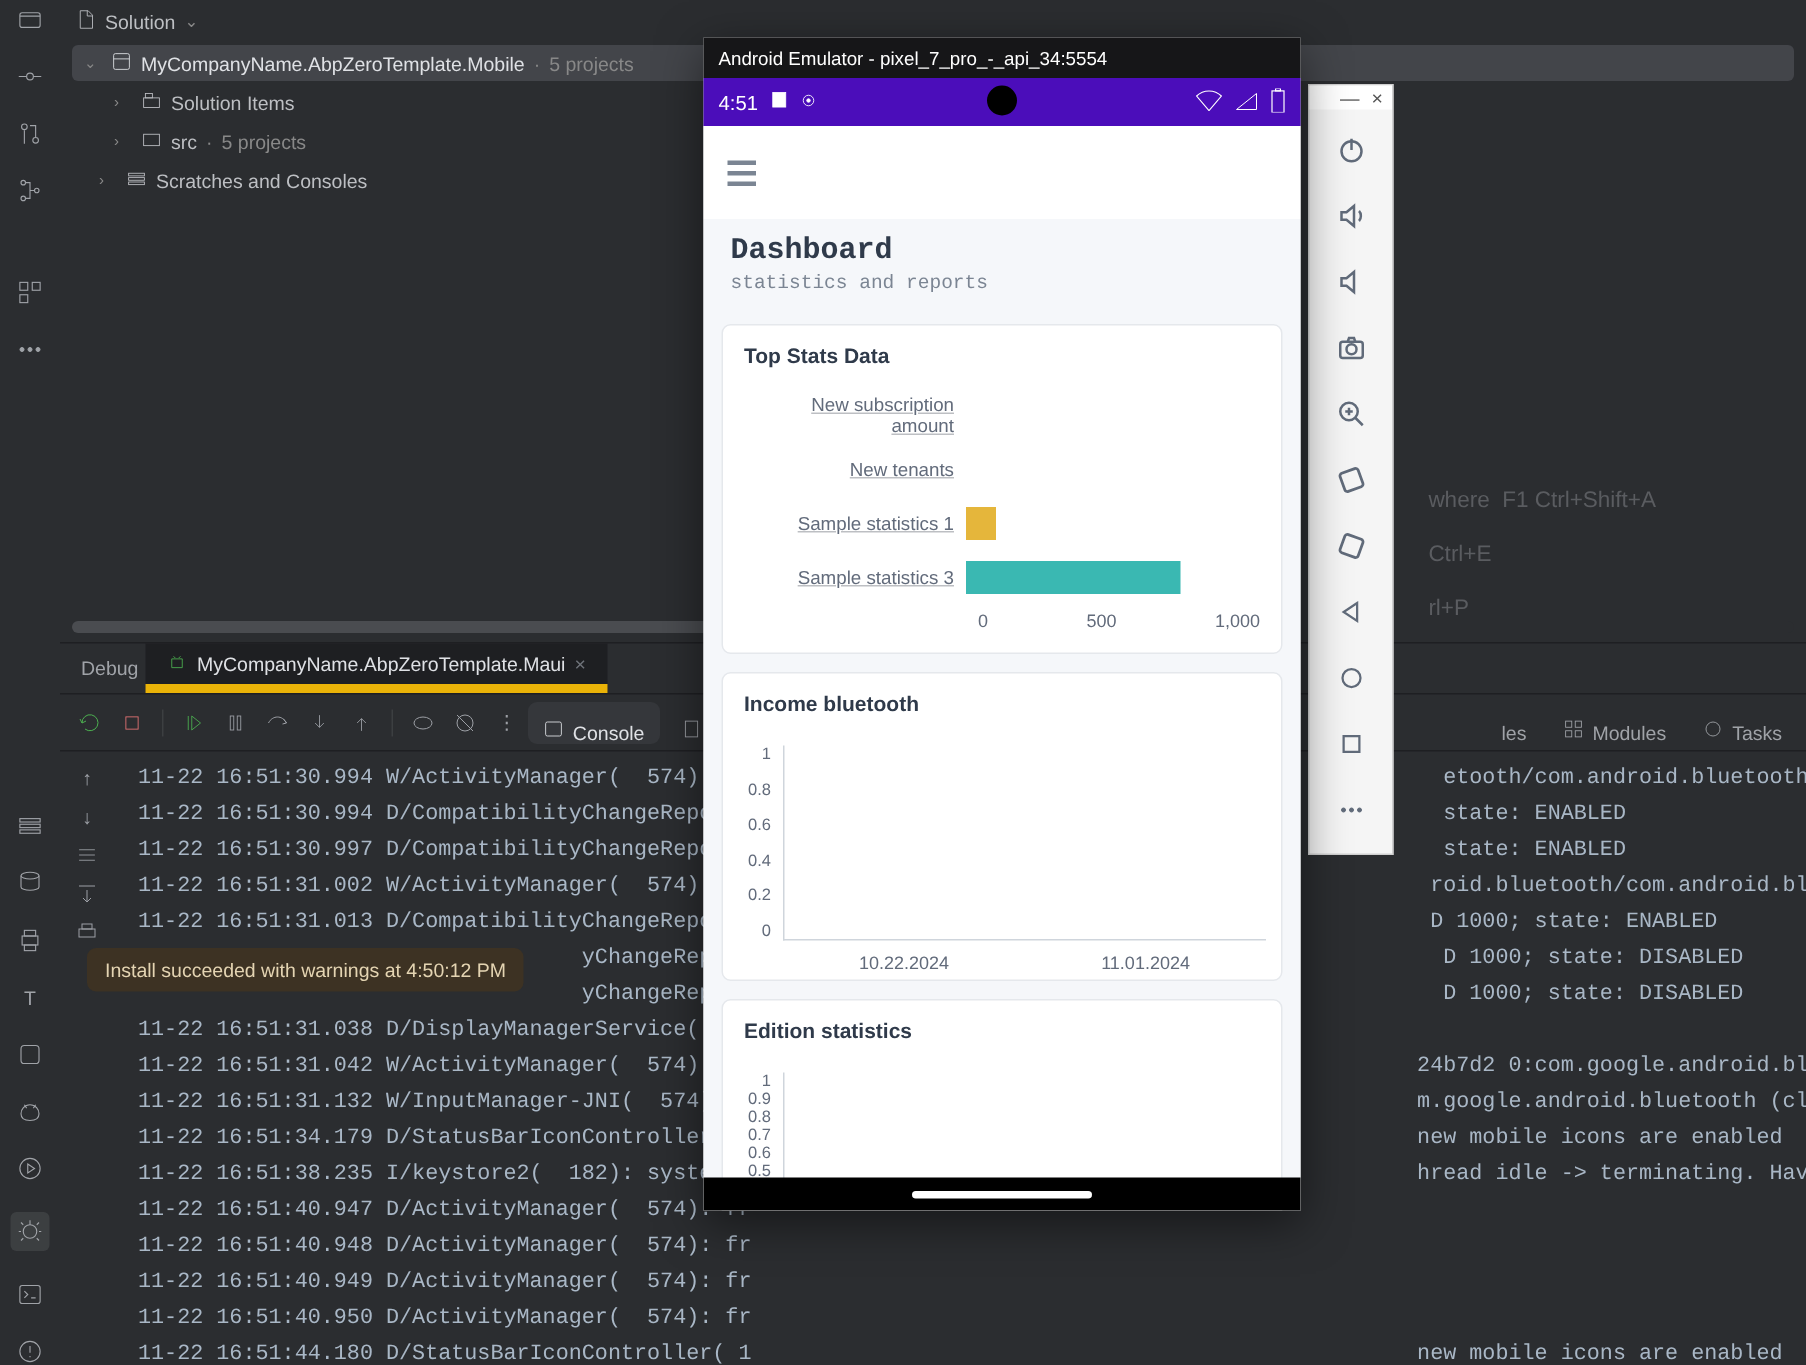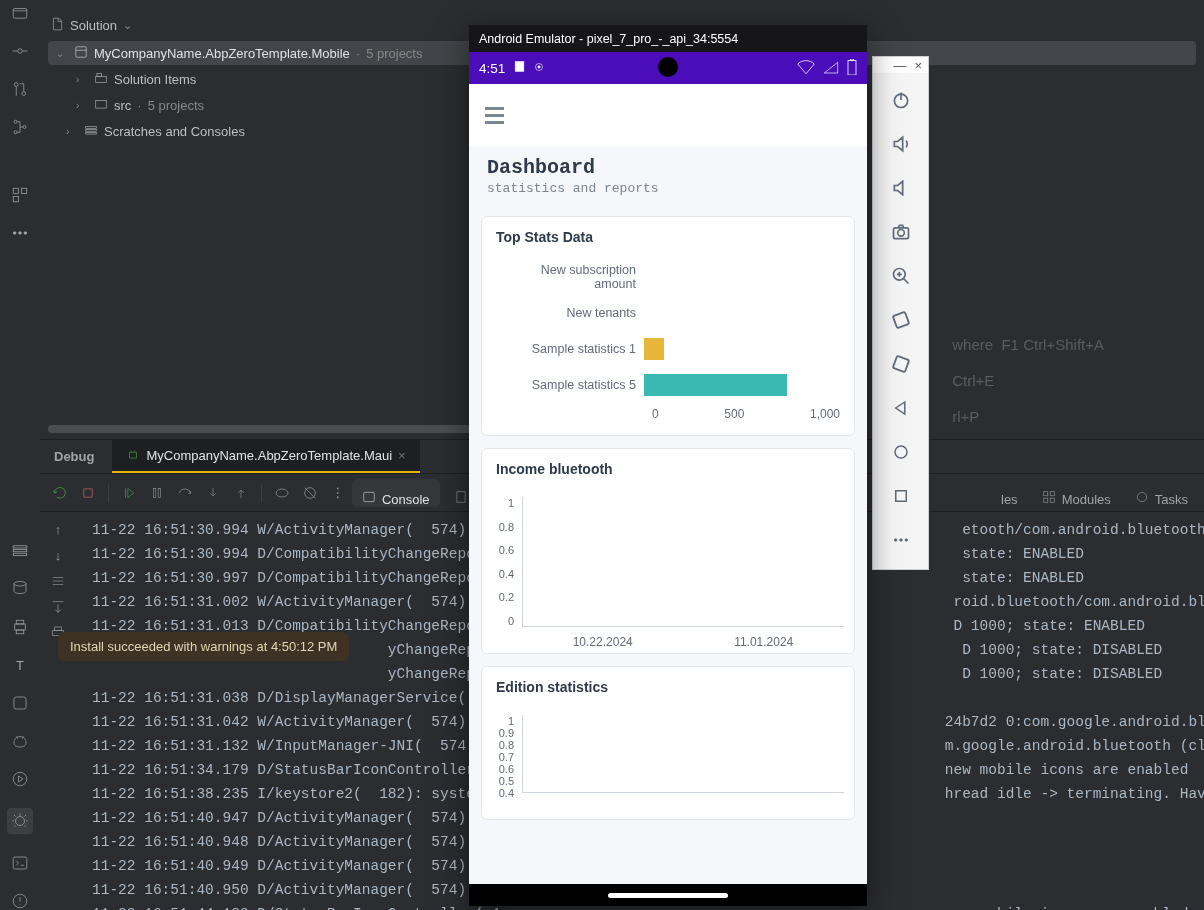--- a/index.html
+++ b/index.html
@@ -23,21 +23,21 @@
     padding-top: 4px;
   }
   .icon-rail .rail-icon {
     width: 18px; height: 18px;
     color: #A0A3A8;
     display:flex; align-items:center; justify-content:center;
   }
   .icon-rail .spacer { flex: 1; }
   
   .main {
-    position: absolute; left: 40px; top: 0; right: 0; bottom: 0; margin-top: 11px;
+    position: absolute; left: 40px; top: 0; right: 0; bottom: 0;
   }
   
   .sol-bar {
     height: 28px;
     display:flex; align-items:center; gap:6px;
     padding: 0 10px;
   }
   .sol-bar .caret { font-size: 11px; color:#888;}
   
   .project-pane {
@@ -75,23 +75,23 @@
     height:34px; display:flex; align-items:stretch;
     border-bottom:1px solid #1E1F22;
   }
   .debug-tabs .tab {
     display:flex; align-items:center; gap:6px;
     padding: 0 14px;
     color:#A0A3A8;
   }
   .debug-tabs .tab.active {
     background:#1E1F22; color:#DFE1E5;
-    border-bottom:2px solid #eab308;
-  }
-  .debug-tabs .tab.first { font-weight:700; padding-right:18px }
+    border-bottom:6px solid #eab308;
+  }
+  .debug-tabs .tab.first { font-weight:400; padding-right:5px }
   .debug-tabs .tab .close { color:#6F737A; }
   .debug-second {
     height:38px;
     border-bottom:1px solid #1E1F22;
     display:flex; align-items:center;
     padding: 0 6px;
   }
   .tb-btn {
     width:28px; height:28px; display:flex; align-items:center; justify-content:center;
     color:#9DA0A6;
@@ -152,21 +152,21 @@
   }
   .emu-ctrl-body {
     display:flex; flex-direction:column; align-items:center;
     gap:22px; padding-top:16px;
     color:#616B7A;
   }
   .emu-ic { width:22px; height:22px; display:flex;align-items:center;justify-content:center}
   
   .emulator {
     position:absolute; left:469px; top:25px;
-    width:398px; height:881px;
+    width:398px; height:782px;
     background:#fff;
     z-index:5;
     display:flex; flex-direction:column;
     box-shadow: 0 8px 30px rgba(0,0,0,0.5);
   }
   .emu-title {
     height:27px; background:#161618; color:#FFFFFF;
     display:flex; align-items:center; padding:0 10px;
     font-size:12.5px;
   }
@@ -195,21 +195,21 @@
     margin: 12px 12px 0 12px;
     padding: 0;
   }
   .card-title {
     padding:12px 14px 8px 14px; font-size:14px; font-weight:600; color:#2F3A4A;
   }
   
   .hbar-chart {
     padding: 6px 14px 14px 14px;
   }
-  .hbar-row { display:flex; align-items:center; height:36px; }
+  .hbar-row { display:flex; align-items:center; height:36px;text-decoration:underline; }
   .hbar-label { width:148px; text-align:right; font-size:12.5px; color:#626B7B; padding-right:8px }
   .hbar-track { flex:1; display:flex; align-items:center; height:22px; }
   .hbar-bar { height:22px; }
   .hbar-axis { display:flex; margin-left:156px; font-size:12px; color:#626B7B; justify-content:space-between; padding-top:4px }
   
   .line-chart { height:168px; padding:10px 14px 10px 14px; position:relative }
   .yaxis { position:absolute; left:6px; top:12px; bottom:26px; width:30px;
            display:flex; flex-direction:column; justify-content:space-between;
            font-size:11px; color:#626B7B; }
   .yaxis span { text-align:right; margin-right:4px }
@@ -641,21 +641,21 @@
               <div class="hbar-bar" id="hb1" style="width: 0%; background: rgb(255, 255, 255);"></div>
             </div>
         </div>
         <div class="hbar-row">
           <div class="hbar-label">Sample statistics 1</div>
           <div class="hbar-track">
               <div class="hbar-bar" id="hb2" style="width: 10%; background: rgb(229, 182, 59);"></div>
             </div>
         </div>
         <div class="hbar-row">
-          <div class="hbar-label">Sample statistics 5</div>
+          <div class="hbar-label">Sample statistics 3</div>
           <div class="hbar-track">
               <div class="hbar-bar" id="hb3" style="width: 73%; background: rgb(58, 184, 178);"></div>
             </div>
         </div>
         <div class="hbar-axis">
           <span>0</span>
           <span>500</span>
           <span>1,000</span>
         </div>
       </div>

